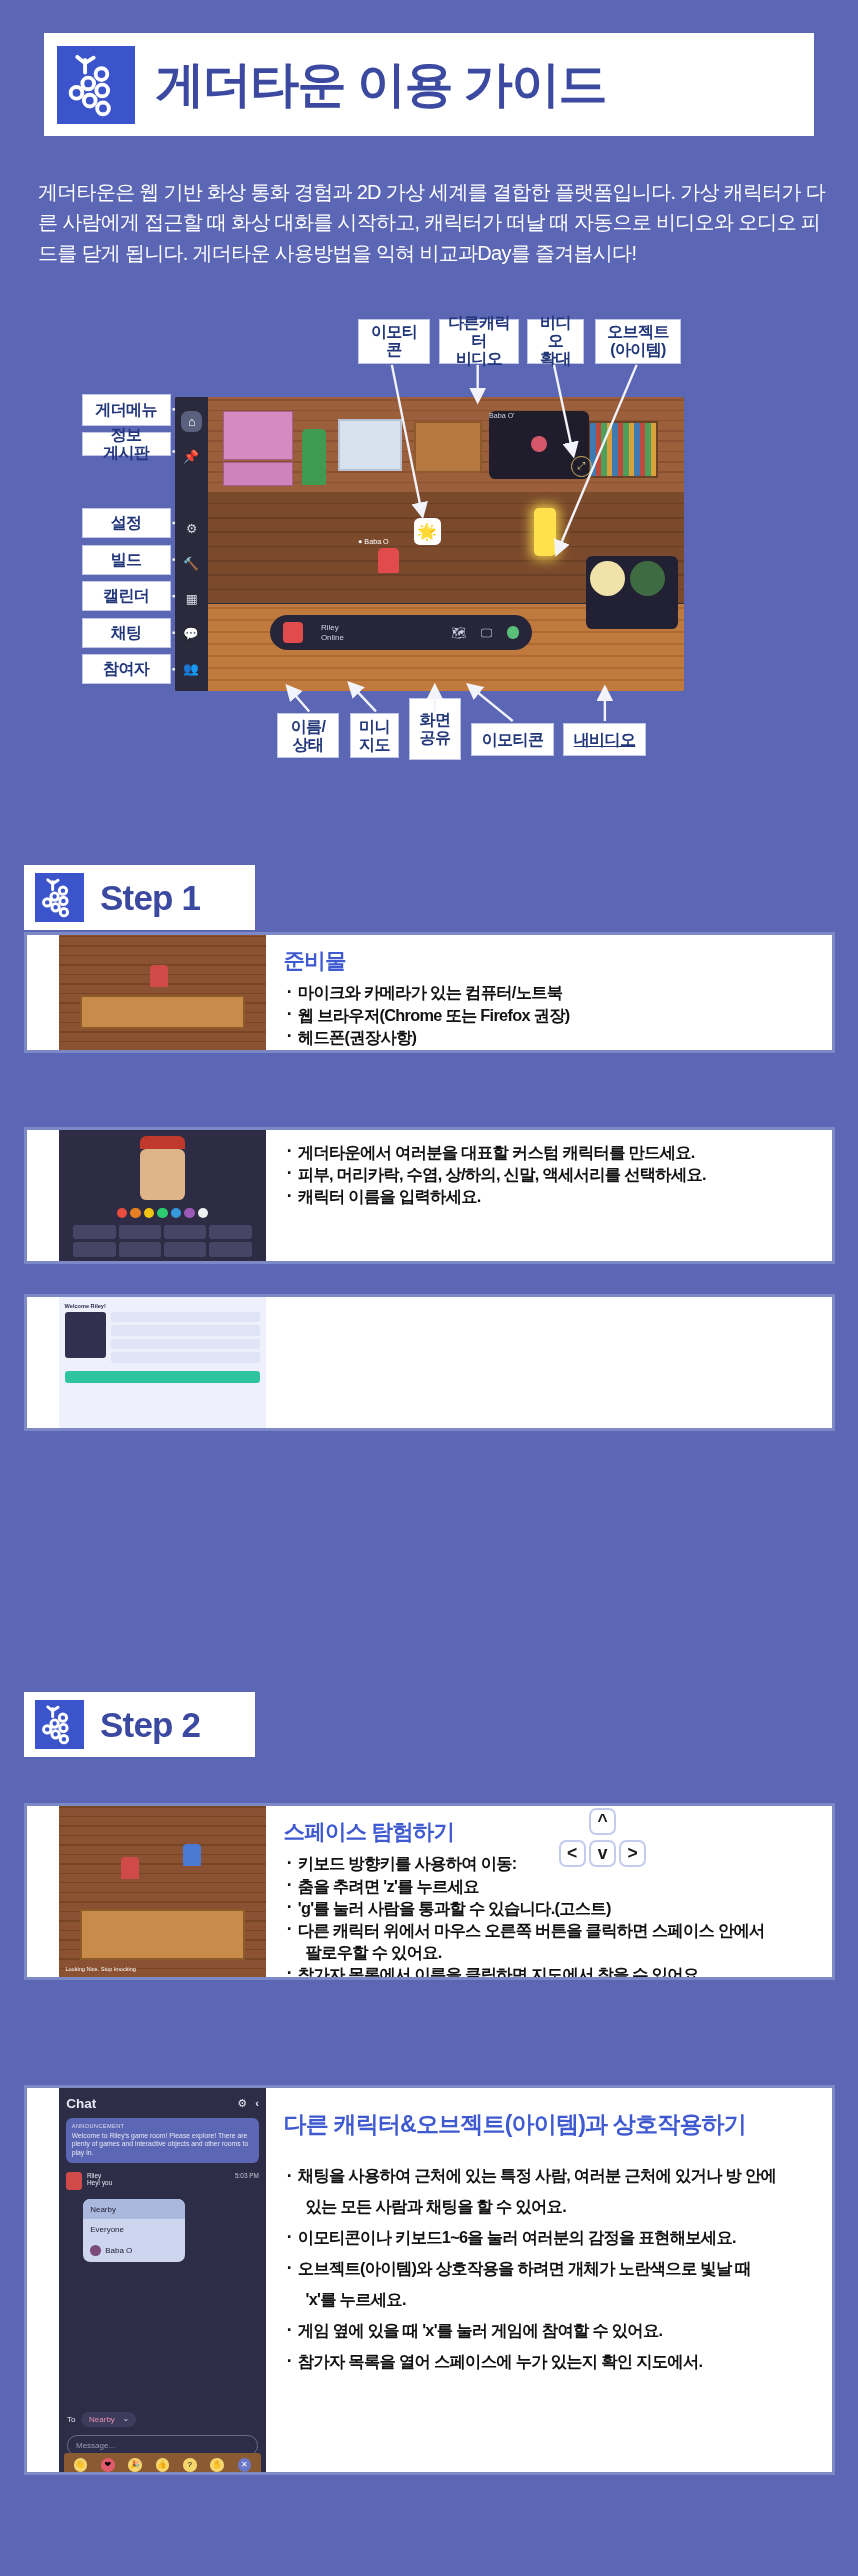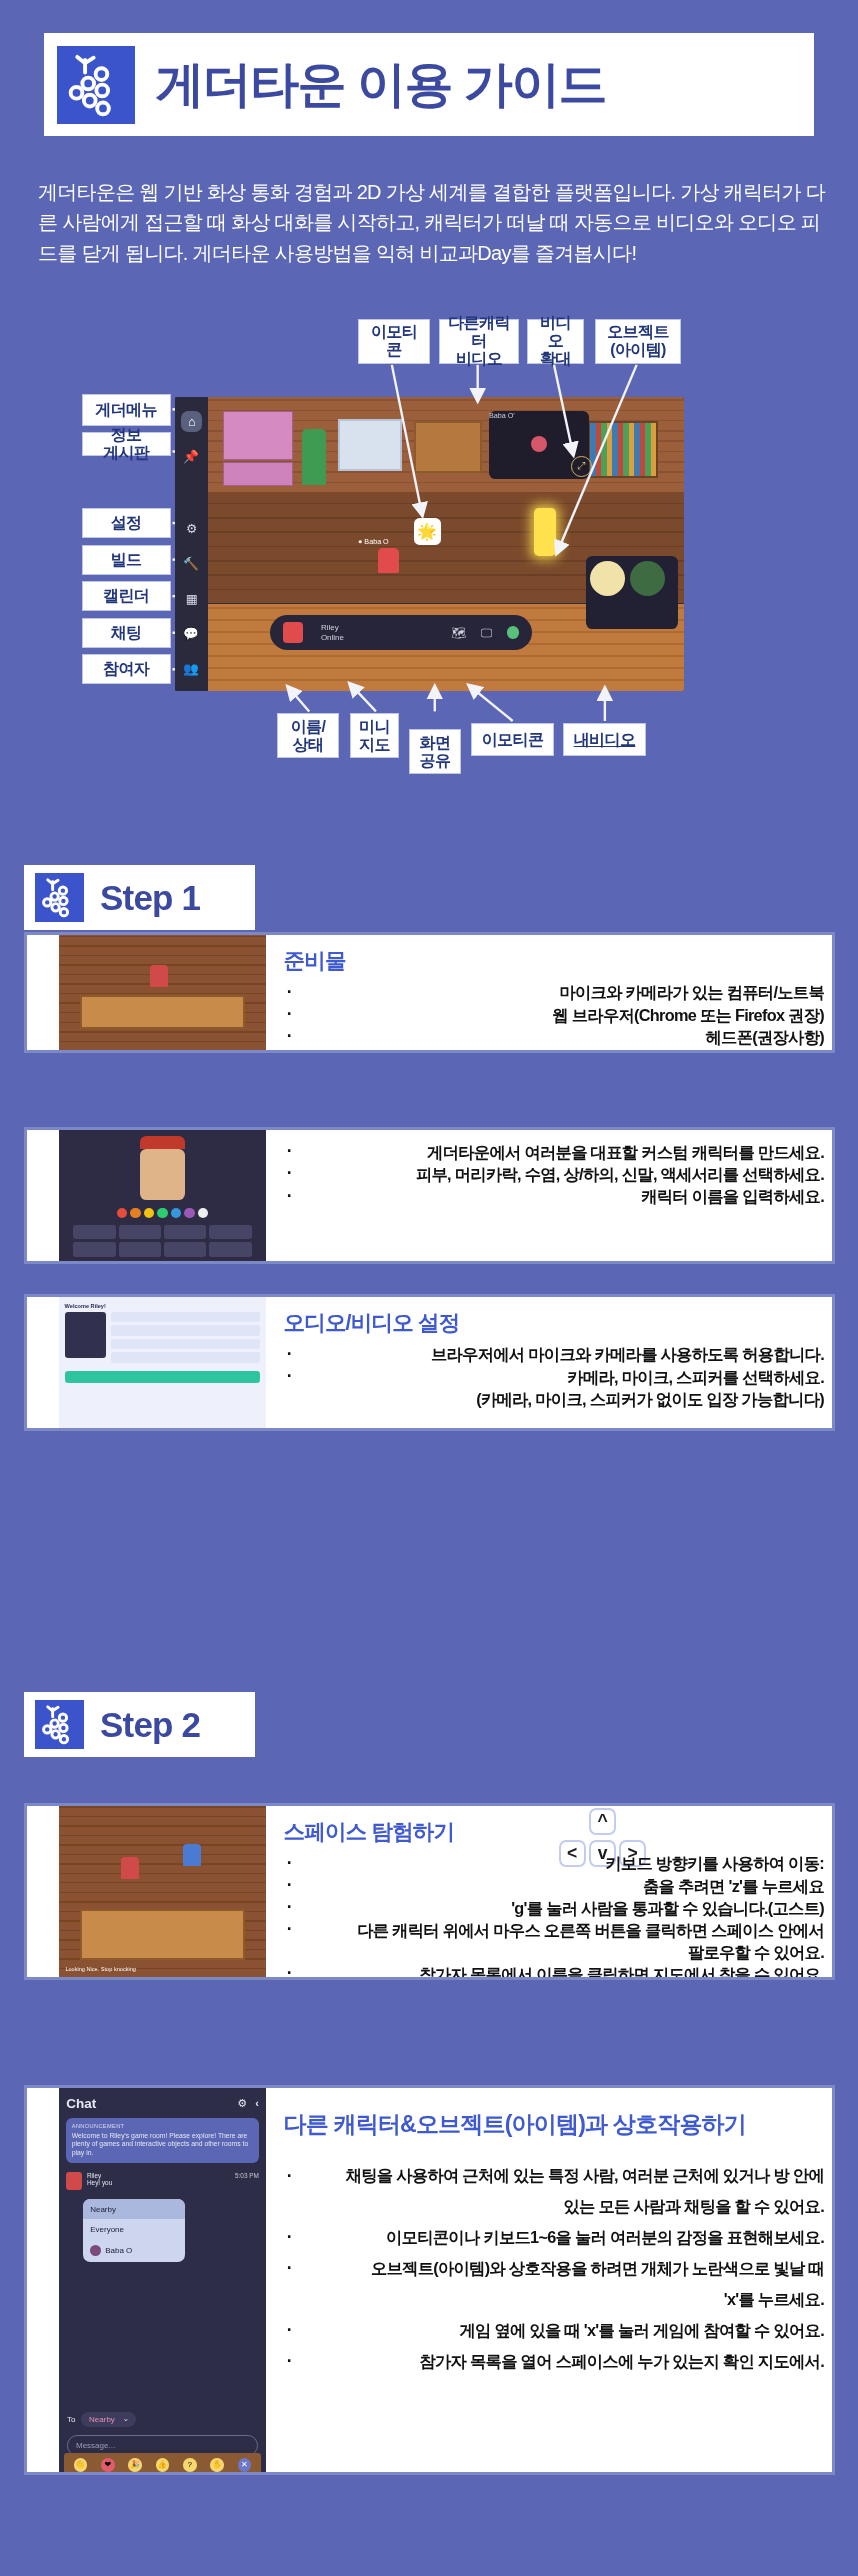--- a/index.html
+++ b/index.html
@@ -160,21 +160,21 @@
   .card-thumb { flex: 0 0 auto; background: #0f172a; position: relative; overflow: hidden; margin-left: 32px; }
   .card-body { flex: 1 1 auto; padding: 11px 8px 8px 17.5px; }
   .card-title {
     color: #3f5ad0; font-size: 21.5px; font-weight: bold;
     letter-spacing: -0.8px; margin-bottom: 6.4px;
   }
   .bullets { list-style: none; }
   .bullets li {
     font-size: 16.3px; color: #111; font-weight: bold;
     letter-spacing: -0.7px; line-height: 1.36;
-    padding-left: 14.3px; position: relative; text-align: right;
+    padding-left: 14.3px; position: relative;
   }
   .bullets li::before {
     content: "·"; position: absolute; left: 3.2px; top: -0.8px; font-size: 17.5px;
   }
   .bullets li.cont { padding-left: 22px; }
   .bullets li.cont::before { content: ""; }
 
   
   .thumb-room {
     position: absolute; inset: 0;
@@ -347,21 +347,21 @@
     <div class="callout" style="left:1.6px;  top:194px; width:89px;height:30px;">설정</div>
     <div class="callout" style="left:1.6px;  top:231px; width:89px;height:30px;">빌드</div>
     <div class="callout" style="left:1.6px;  top:267px; width:89px;height:30px;">캘린더</div>
     <div class="callout" style="left:1.6px;  top:304px; width:89px;height:30px;">채팅</div>
     <div class="callout" style="left:1.6px;  top:340px; width:89px;height:30px;">참여자</div>
 
     <div class="callout" style="left:197px; top:399px; width:62px; height:45px; white-space:pre-line;">이름/
 상태</div>
     <div class="callout" style="left:270px; top:399px; width:49px; height:45px; white-space:pre-line;">미니
 지도</div>
-    <div class="callout" style="left:329px; top:415px; width:52px; height:45px; white-space:pre-line;">화면
+    <div class="callout" style="left:329px; top:384px; width:52px; height:62px; white-space:pre-line;">화면
 공유</div>
     <div class="callout" style="left:391px; top:409px; width:83px;height:33px;">이모티콘</div>
     <div class="callout" style="left:483px; top:409px; width:83px;height:33px;text-decoration:underline;">내비디오</div>
 
     <svg style="position:absolute;inset:0;width:700px;height:461px;pointer-events:none" viewBox="0 0 880 580" width="700" height="461">
       <defs>
         <marker id="ah" markerWidth="7" markerHeight="7" refX="5" refY="3.5" orient="auto">
           <polygon points="0 0, 7 3.5, 0 7" fill="#f3f4fb"></polygon>
         </marker>
       </defs>
@@ -464,28 +464,20 @@
           <div style="flex:1">
             <div class="row"></div>
               <div class="row"></div>
               <div class="row"></div>
               <div class="row"></div>
           </div>
         </div>
         <div class="cta"></div>
       </div>
     </div>
-    <div class="card-body">
-      <div class="card-title">오디오/비디오 설정</div>
-      <ul class="bullets">
-        <li>브라우저에서 마이크와 카메라를 사용하도록 허용합니다.</li>
-        <li>카메라, 마이크, 스피커를 선택하세요.</li>
-        <li class="cont">(카메라, 마이크, 스피커가 없이도 입장 가능합니다)</li>
-      </ul>
-    </div>
   </div>
 
   <div class="step-banner" style="left:24px; top:1692px; width:231px;">
     <div class="step-logo">
       <svg viewBox="0 0 100 100" aria-hidden="true">
         <path d="M36 18 L36 34" stroke="#fff" stroke-width="6" stroke-linecap="round" fill="none"></path>
         <path d="M36 22 L26 14" stroke="#fff" stroke-width="6" stroke-linecap="round" fill="none"></path>
         <path d="M36 22 L47 15" stroke="#fff" stroke-width="6" stroke-linecap="round" fill="none"></path>
         <circle cx="57" cy="36" r="7.5" stroke="#fff" stroke-width="6" fill="none"></circle>
         <circle cx="40" cy="48" r="7.5" stroke="#fff" stroke-width="6" fill="none"></circle>

